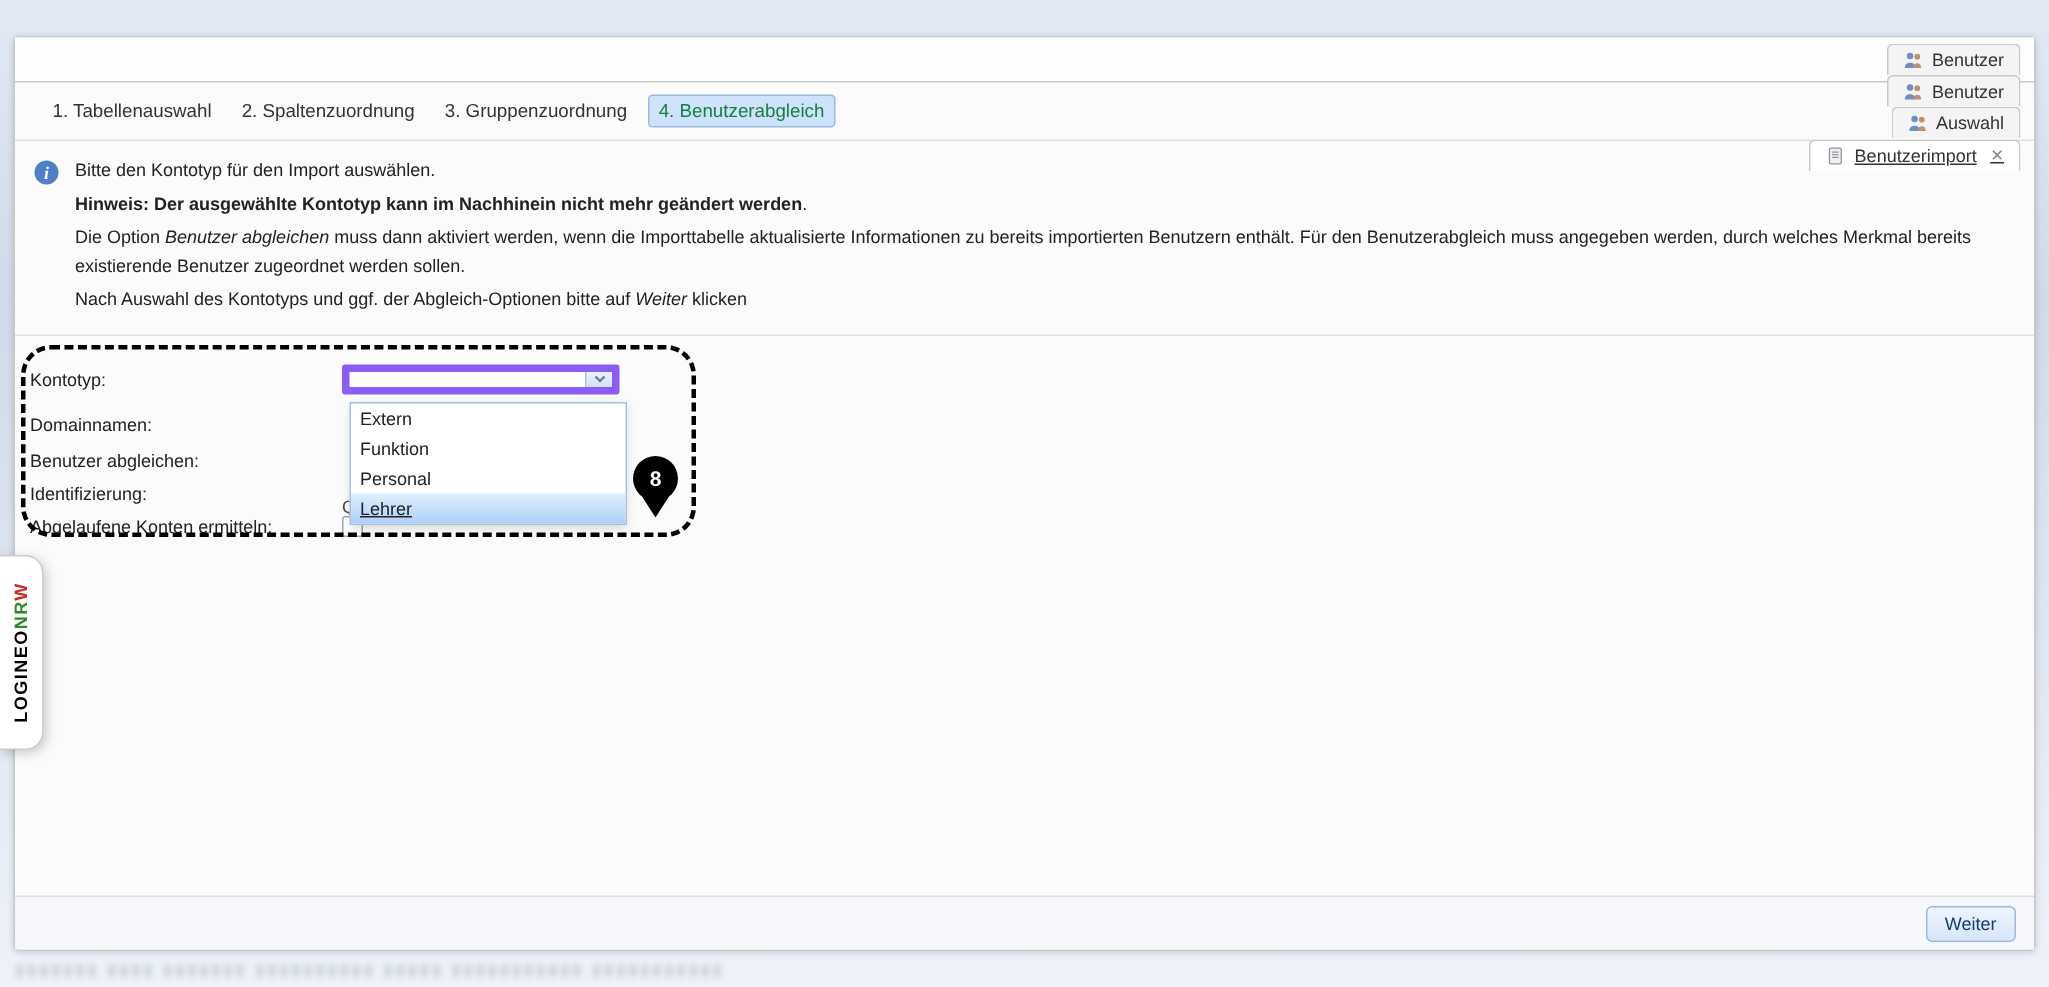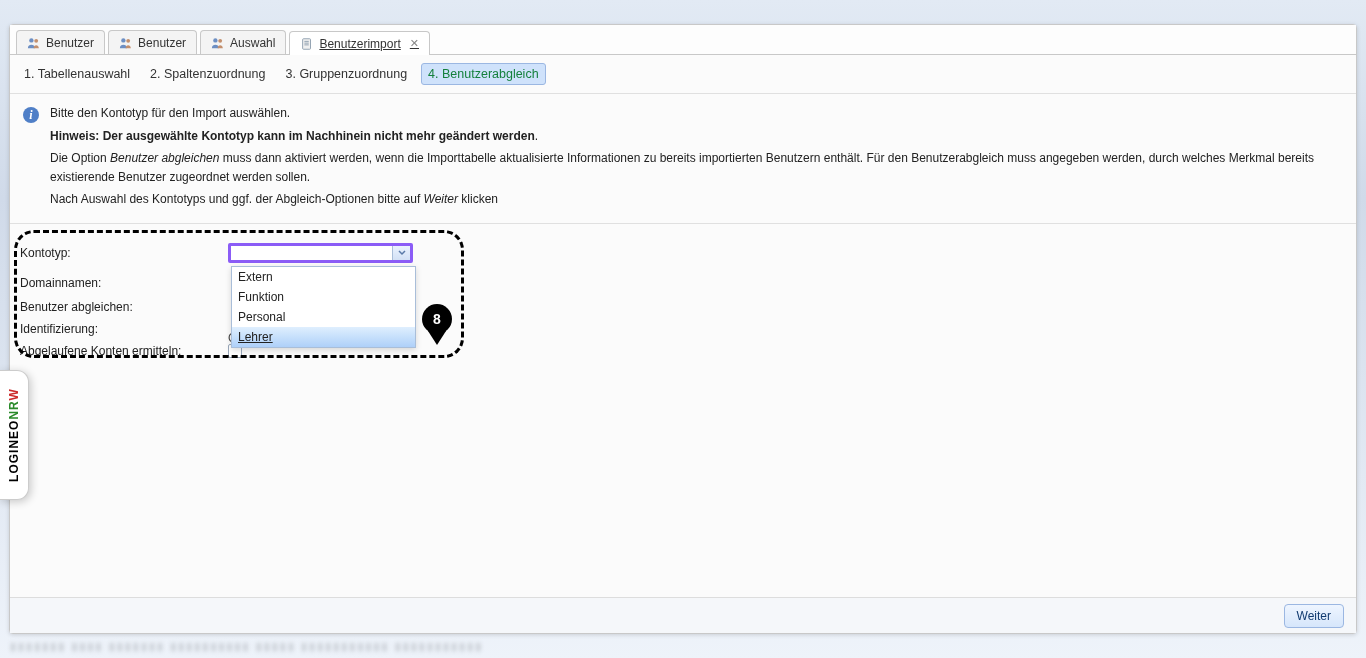--- a/index.html
+++ b/index.html
@@ -21,20 +21,21 @@
     border-radius: 4px;
     box-shadow: 0 1px 4px rgba(0,0,0,0.15);
   }
   .tabbar {
     display: flex;
     align-items: flex-end;
     padding: 4px 6px 0 6px;
     height: 30px;
     border-bottom: 1px solid #c8c8c8;
     background: #fdfdfd;
+    flex-direction: column;
   }
   .tab {
     display: flex;
     align-items: center;
     gap: 5px;
     padding: 3px 10px;
     border: 1px solid #c8c8c8;
     border-bottom: none;
     border-radius: 4px 4px 0 0;
     background: #f4f4f4;
@@ -58,21 +59,21 @@
     margin-left: 4px;
     color: #888;
     font-size: 11px;
     line-height: 1;
     cursor: pointer;
   }
   .wizard-steps {
     display: flex;
     align-items: center;
     gap: 8px;
-    padding: 8px 8px;
+    padding: 8px 19px;
     border-bottom: 1px solid #e0e0e0;
     font-size: 12.5px;
   }
   .wizard-step {
     color: #333;
     padding: 3px 6px;
     border-radius: 3px;
   }
   .wizard-step.active {
     background: #cfe2fb;
@@ -113,21 +114,21 @@
   }
   .form-row.tall { height: 30px; }
   .form-label {
     width: 208px;
     color: #222;
   }
   .combo {
     position: relative;
     width: 185px;
     height: 20px;
-    border: 3px solid #8b5cf6;
+    border: 5px solid #8b5cf6;
     background: #fff;
     border-radius: 2px;
     display: flex;
     align-items: center;
   }
   .combo input {
     border: none;
     outline: none;
     width: calc(100% - 18px);
     height: 100%;

